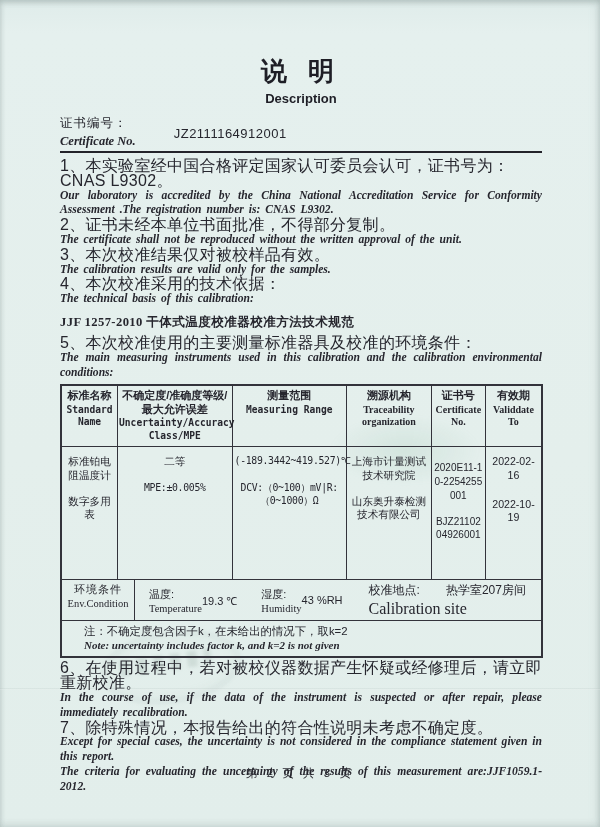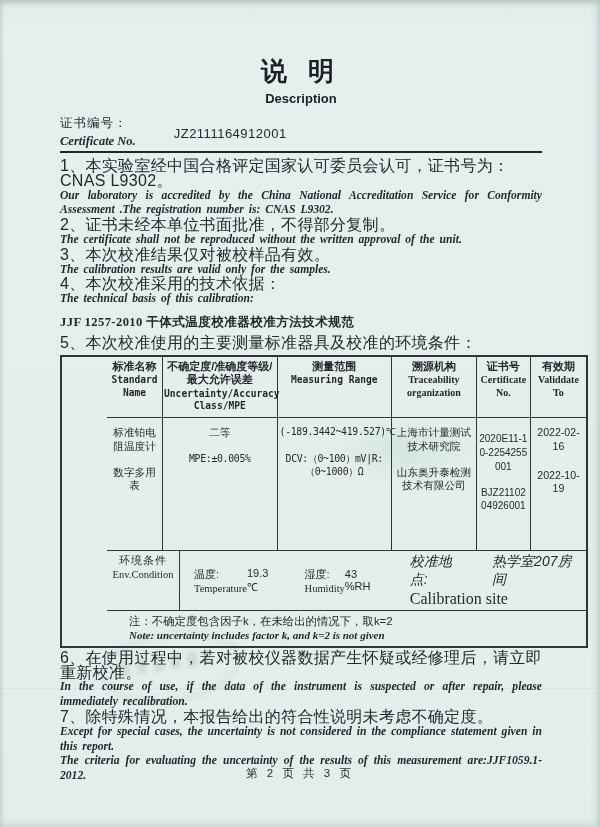--- a/index.html
+++ b/index.html
@@ -33,21 +33,21 @@
   .zh-line{font-size:16px;line-height:14.8px;letter-spacing:.3px;}
   .en-line{
     font-family:"Liberation Serif",serif;font-style:italic;font-weight:bold;
     font-size:11.6px;line-height:14.8px;word-spacing:2px;text-align:justify;
   }
   .jjf-line{
     font-family:"Liberation Serif","Liberation Sans",serif;
     font-weight:bold;font-size:12.6px;line-height:15px;margin:8px 0 6px 0;letter-spacing:.4px;
   }
   
-  .tbl-wrap{margin-top:4px;border:2px solid #33333b;width:479px;padding-left:45px;}
+  .tbl-wrap{margin-top:4px;border:2px solid #33333b;width:479px;}
   table.instruments{border-collapse:collapse;width:100%;table-layout:fixed;}
   table.instruments th, table.instruments td{
     border-left:1.5px solid #33333b;padding:2px 2px;vertical-align:top;
   }
   table.instruments th:first-child, table.instruments td:first-child{border-left:none;}
   table.instruments thead th{border-bottom:1.5px solid #33333b;padding:3px 1px 4px;}
   .h-zh{font-size:11px;font-weight:bold;text-align:center;line-height:13.5px;}
   .h-en{font-size:10px;font-weight:bold;text-align:center;line-height:12.5px;margin-top:1px;}
   .h-en.mono{font-family:"DejaVu Sans Mono",monospace;font-size:9.6px;}
   .h-en.serif{font-family:"Liberation Serif",serif;}
@@ -61,21 +61,21 @@
     width:72px;flex:0 0 72px;border-right:1.5px solid #33333b;
     display:flex;flex-direction:column;align-items:center;justify-content:flex-start;padding:2px 0;
   }
   .env-label .zh{font-size:11px;letter-spacing:1px;}
   .env-label .en{font-family:"Liberation Serif",serif;font-size:10.5px;margin-top:1px;}
   .env-rest{flex:1;display:flex;align-items:center;padding:2px 6px 2px 14px;}
   .env-pair .zh{font-size:11px;}
   .env-pair .en{font-family:"Liberation Serif",serif;font-size:10.5px;margin-top:1px;}
   .env-val{font-size:11px;align-self:center;}
   .gap1{margin-left:24px;} .gap2{margin-left:26px;}
-  .env-site .zh{font-size:14px;display:flex;gap:26px;font-style:italic;}
+  .env-site .zh{font-size:12px;display:flex;gap:26px;}
   .env-site .en{font-family:"Liberation Serif",serif;font-size:16px;margin-top:1px;}
   .note-row{border-top:1.5px solid #33333b;padding:3px 6px 4px 22px;}
   .note-zh{font-size:11.4px;line-height:14px;}
   .note-en{font-family:"Liberation Serif",serif;font-style:italic;font-weight:bold;font-size:11px;line-height:14px;}
   .clauses-bottom{margin-top:3px;}
   .footer{
     position:absolute;left:0;right:0;top:766px;text-align:center;
     font-size:11.5px;letter-spacing:3px;color:#2a2a32;
   }
   
@@ -129,20 +129,21 @@
       <div class="zh-line">1、本实验室经中国合格评定国家认可委员会认可，证书号为：CNAS L9302。</div>
       <div class="en-line">Our laboratory is accredited by the China National Accreditation Service for Conformity Assessment .The registration number is: CNAS L9302.</div>
       <div class="zh-line">2、证书未经本单位书面批准，不得部分复制。</div>
       <div class="en-line">The certificate shall not be reproduced without the written approval of the unit.</div>
       <div class="zh-line">3、本次校准结果仅对被校样品有效。</div>
       <div class="en-line">The calibration results are valid only for the samples.</div>
       <div class="zh-line">4、本次校准采用的技术依据：</div>
       <div class="en-line">The technical basis of this calibration:</div>
       <div class="jjf-line">JJF 1257-2010 干体式温度校准器校准方法技术规范</div>
       <div class="zh-line">5、本次校准使用的主要测量标准器具及校准的环境条件：</div>
+      <div class="en-line">The main measuring instruments used in this calibration and  the calibration environmental conditions:</div>
     </div>
 
     <div class="tbl-wrap">
       <table class="instruments">
         <colgroup>
           <col style="width:11.6%">
             <col style="width:23.9%">
             <col style="width:23.9%">
           <col style="width:17.7%">
             <col style="width:11.3%">

